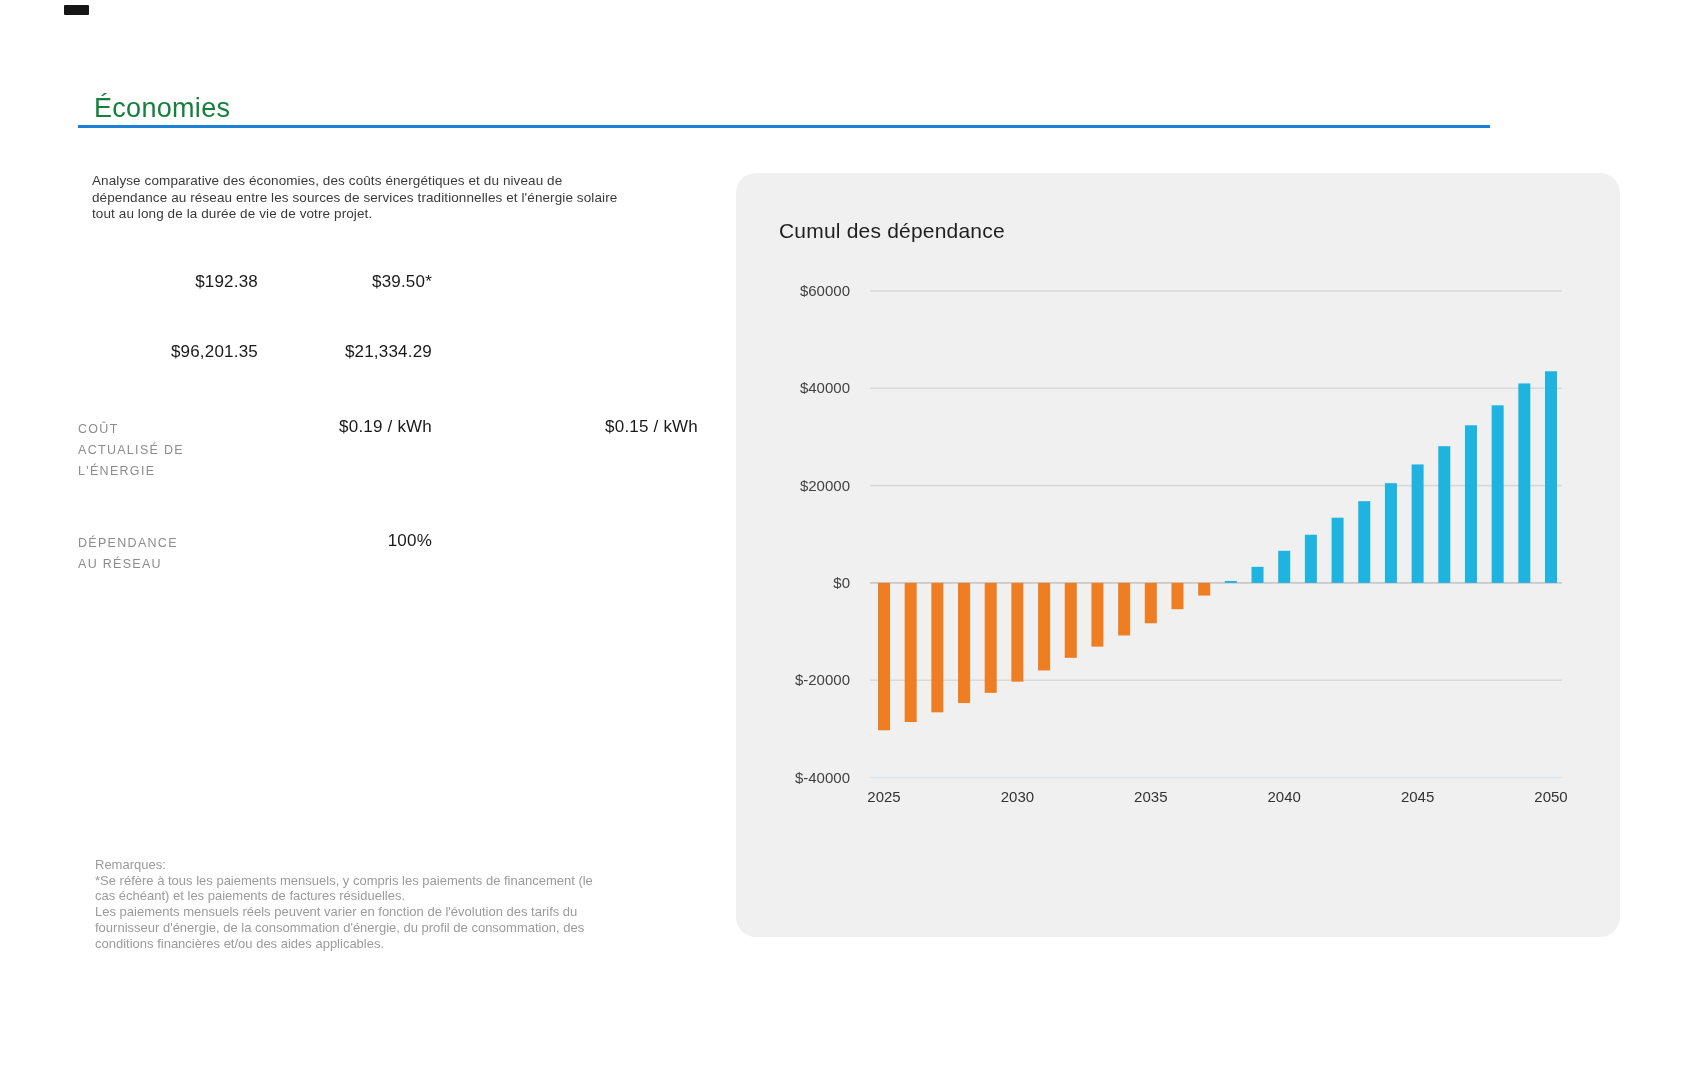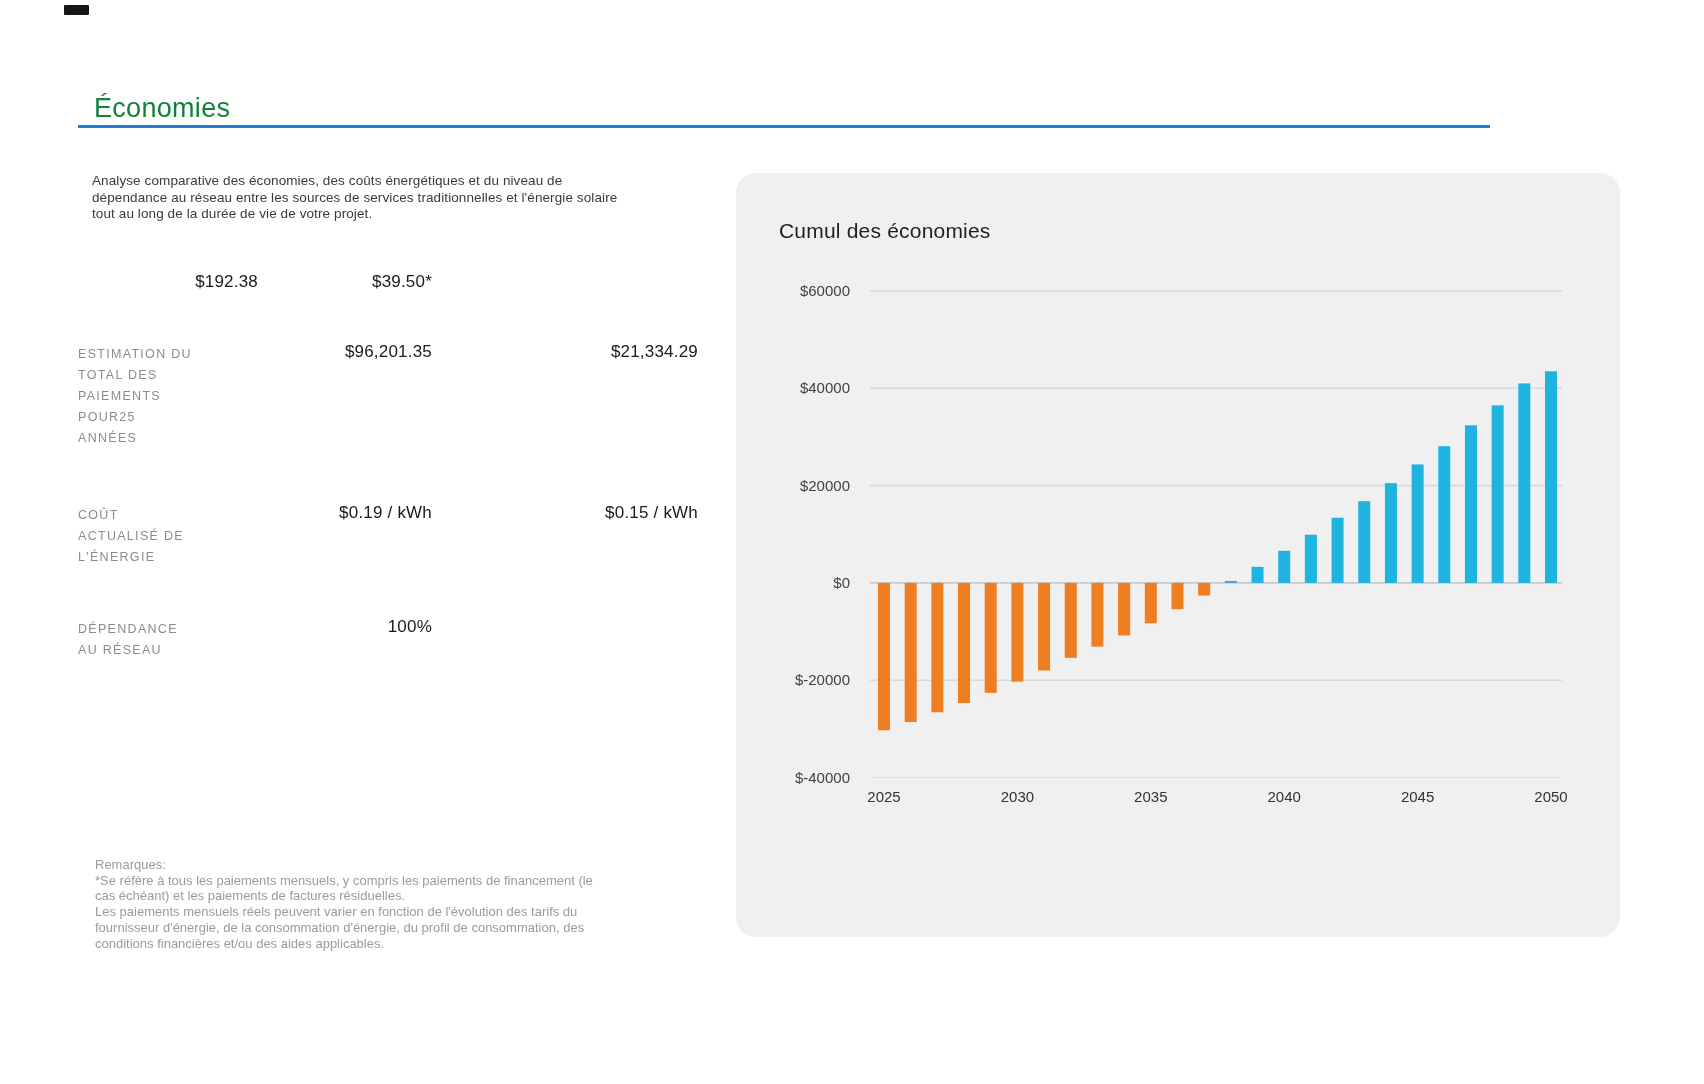--- a/index.html
+++ b/index.html
@@ -77,25 +77,20 @@
 tout au long de la durée de vie de votre projet.</p>
 
 <div class="comparison">
 
   <div class="comp-row r1">
     <div class="comp-val">$192.38</div>
     <div class="comp-val">$39.50*</div>
   </div>
 
   <div class="comp-row r2">
-    <div class="comp-label">ESTIMATION DU
-TOTAL DES
-PAIEMENTS
-POUR25
-ANNÉES</div>
     <div class="comp-val">$96,201.35</div>
     <div class="comp-val">$21,334.29</div>
   </div>
 
   <div class="comp-row r3">
     <div class="comp-label">COÛT
 ACTUALISÉ DE
 L'ÉNERGIE</div>
     <div class="comp-val">$0.19 / kWh</div>
     <div class="comp-val">$0.15 / kWh</div>
@@ -109,21 +104,21 @@
 </div>
 
 <p class="notes">Remarques:
 *Se réfère à tous les paiements mensuels, y compris les paiements de financement (le
 cas échéant) et les paiements de factures résiduelles.
 Les paiements mensuels réels peuvent varier en fonction de l'évolution des tarifs du
 fournisseur d'énergie, de la consommation d'énergie, du profil de consommation, des
 conditions financières et/ou des aides applicables.</p>
 
 <div class="chart-panel">
-  <div class="chart-title">Cumul des économies</div>
+  <div class="chart-title">Cumul des dépendance</div>
   <svg id="chart-svg" class="chart-svg" width="884" height="764" viewBox="0 0 884 764">
       <line x1="134" y1="118" x2="826" y2="118" stroke="#D9D9D9" stroke-width="1.6"></line>
       <text x="114" y="123" text-anchor="end" class="ytick">$60000</text>
       <line x1="134" y1="215.3" x2="826" y2="215.3" stroke="#D9D9D9" stroke-width="1.6"></line>
       <text x="114" y="220.3" text-anchor="end" class="ytick">$40000</text>
       <line x1="134" y1="312.6" x2="826" y2="312.6" stroke="#D9D9D9" stroke-width="1.6"></line>
       <text x="114" y="317.6" text-anchor="end" class="ytick">$20000</text>
       <line x1="134" y1="409.9" x2="826" y2="409.9" stroke="#C9C9C9" stroke-width="1.6"></line>
       <text x="114" y="414.9" text-anchor="end" class="ytick">$0</text>
       <line x1="134" y1="507.2" x2="826" y2="507.2" stroke="#D9D9D9" stroke-width="1.6"></line>

